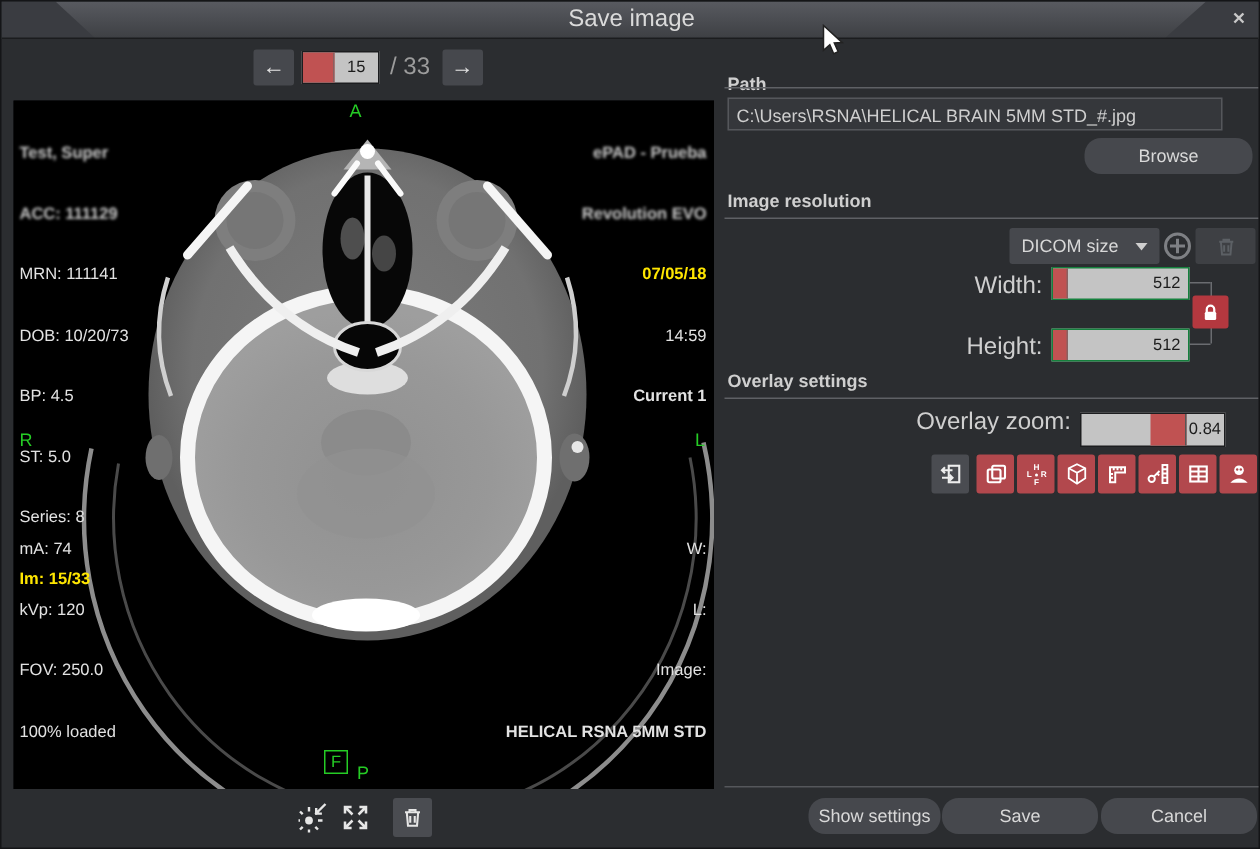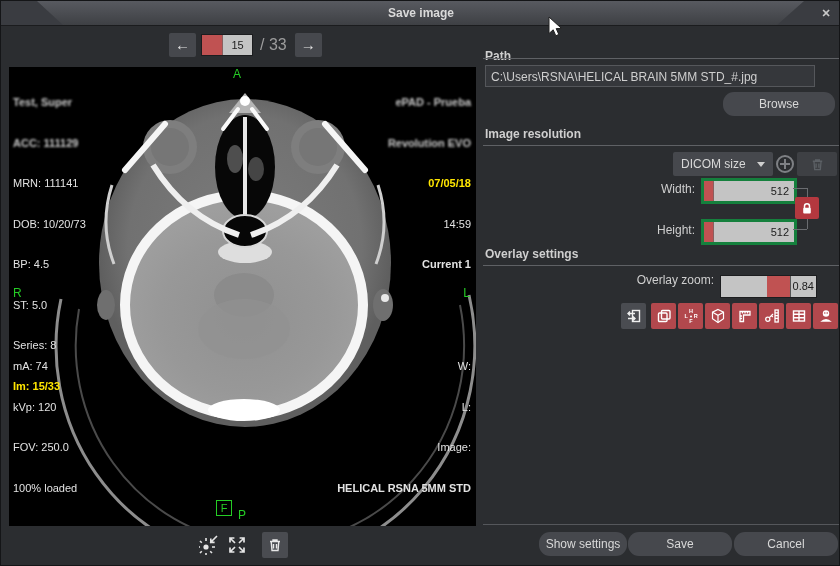--- a/index.html
+++ b/index.html
@@ -6,21 +6,21 @@
   .dialog{position:relative;width:840px;height:566px;background:#2b2d30;
           font-family:"Liberation Sans",sans-serif;overflow:hidden;
           border:1px solid #141517;box-sizing:border-box;}
   
   .titlebar{position:absolute;left:0;top:0;width:840px;height:24px;background:#3a3c41;
             border-bottom:1px solid #1b1c1e;}
   .titlebar-tab{position:absolute;left:0;top:0;width:840px;height:24px;
             background:linear-gradient(#585a60,#3e4044);
             clip-path:polygon(36px 0,803px 0,776px 24px,62px 24px);
             display:flex;align-items:center;justify-content:center;}
-  .title-text{color:#dadada;font-size:12px;font-weight:bold;}
+  .title-text{color:#dadada;font-size:16px;font-weight:normal;}
   .close-btn{position:absolute;right:7px;top:4px;width:16px;height:16px;color:#c9c9c9;
             font-size:11px;font-weight:bold;text-align:center;line-height:16px;cursor:default;}
   
   .nav{position:absolute;left:168px;top:32px;height:24px;display:flex;align-items:center;}
   .nav-btn{width:27px;height:24px;background:#46484d;color:#e3e3e3;border-radius:2px;
            text-align:center;line-height:23px;font-size:15px;font-weight:bold;}
   .spinbox{width:50px;height:20px;border:1px solid #1c1d1f;display:flex;margin:0 5px;background:#c4c4c4;}
   .spin-red{width:20px;background:#c05252;border-right:1px solid #8a6060;}
   .spin-val{flex:1;color:#1c1c1c;font-size:11px;text-align:center;line-height:20px;}
   .nav-total{color:#9c9c9c;font-size:16px;margin:0 8px 0 2px;}
@@ -53,22 +53,22 @@
        border-radius:11px;}
   .dropdown{position:absolute;left:672px;top:151px;width:100px;height:24px;background:#46484d;
        border-radius:2px;color:#d8d8d8;font-size:12px;display:flex;align-items:center;
        padding:0 8px;box-sizing:border-box;justify-content:space-between;}
   .chev{width:0;height:0;border-left:4px solid transparent;border-right:4px solid transparent;
        border-top:5px solid #cfcfcf;}
   .plus-circle{position:absolute;left:775px;top:154px;width:18px;height:18px;border:2px solid #7e8084;
        border-radius:50%;box-sizing:border-box;display:flex;align-items:center;justify-content:center;}
   .trash-disabled{position:absolute;left:796px;top:151px;width:40px;height:24px;background:#3e4044;
        border-radius:2px;display:flex;align-items:center;justify-content:center;}
-  .fld-label{position:absolute;width:94px;text-align:right;color:#cfcfcf;font-size:12px;}
-  .fld{position:absolute;left:700px;width:90px;height:20px;border:3px solid #15803d;display:flex;background:#c4c4c4;}
+  .fld-label{position:absolute;width:94px;text-align:right;color:#cfcfcf;font-size:16px;}
+  .fld{position:absolute;left:700px;width:90px;height:20px;border:1px solid #15803d;display:flex;background:#c4c4c4;}
   .fld-red{width:9px;background:#c05252;border-right:1px solid #8a6060;}
   .fld-val{flex:1;color:#1c1c1c;font-size:11px;text-align:right;line-height:20px;padding-right:5px;}
   .bracket{position:absolute;background:#6a6c70;}
   .lock-btn{position:absolute;left:794px;top:196px;width:24px;height:22px;background:#b4383f;
        border-radius:2px;display:flex;align-items:center;justify-content:center;}
   .zoom-widget{position:absolute;left:719px;top:274px;width:95px;height:21px;border:1px solid #1c1d1f;
        display:flex;background:#c4c4c4;}
   .zw-silver{width:46px;}
   .zw-red{width:23px;background:#c05252;border-right:1px solid #555;}
   .zw-val{flex:1;color:#1c1c1c;font-size:11px;text-align:right;line-height:21px;padding-right:2px;}

